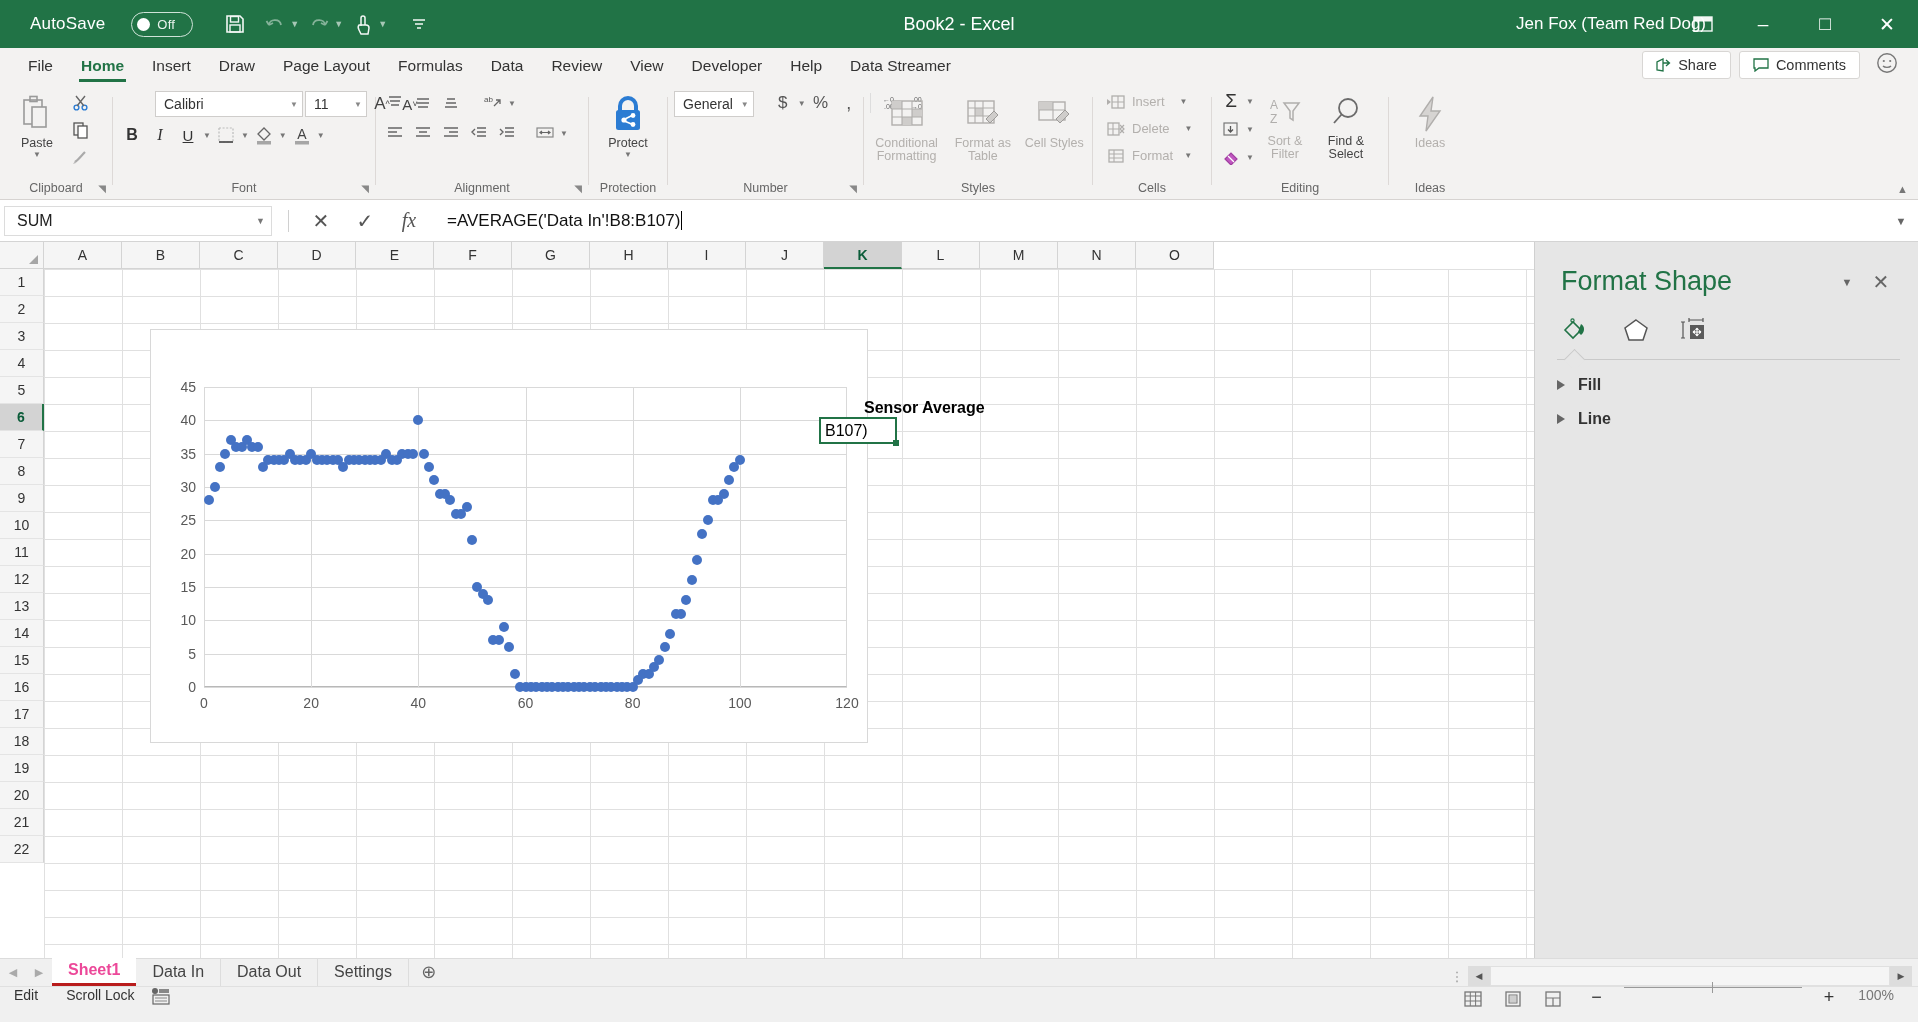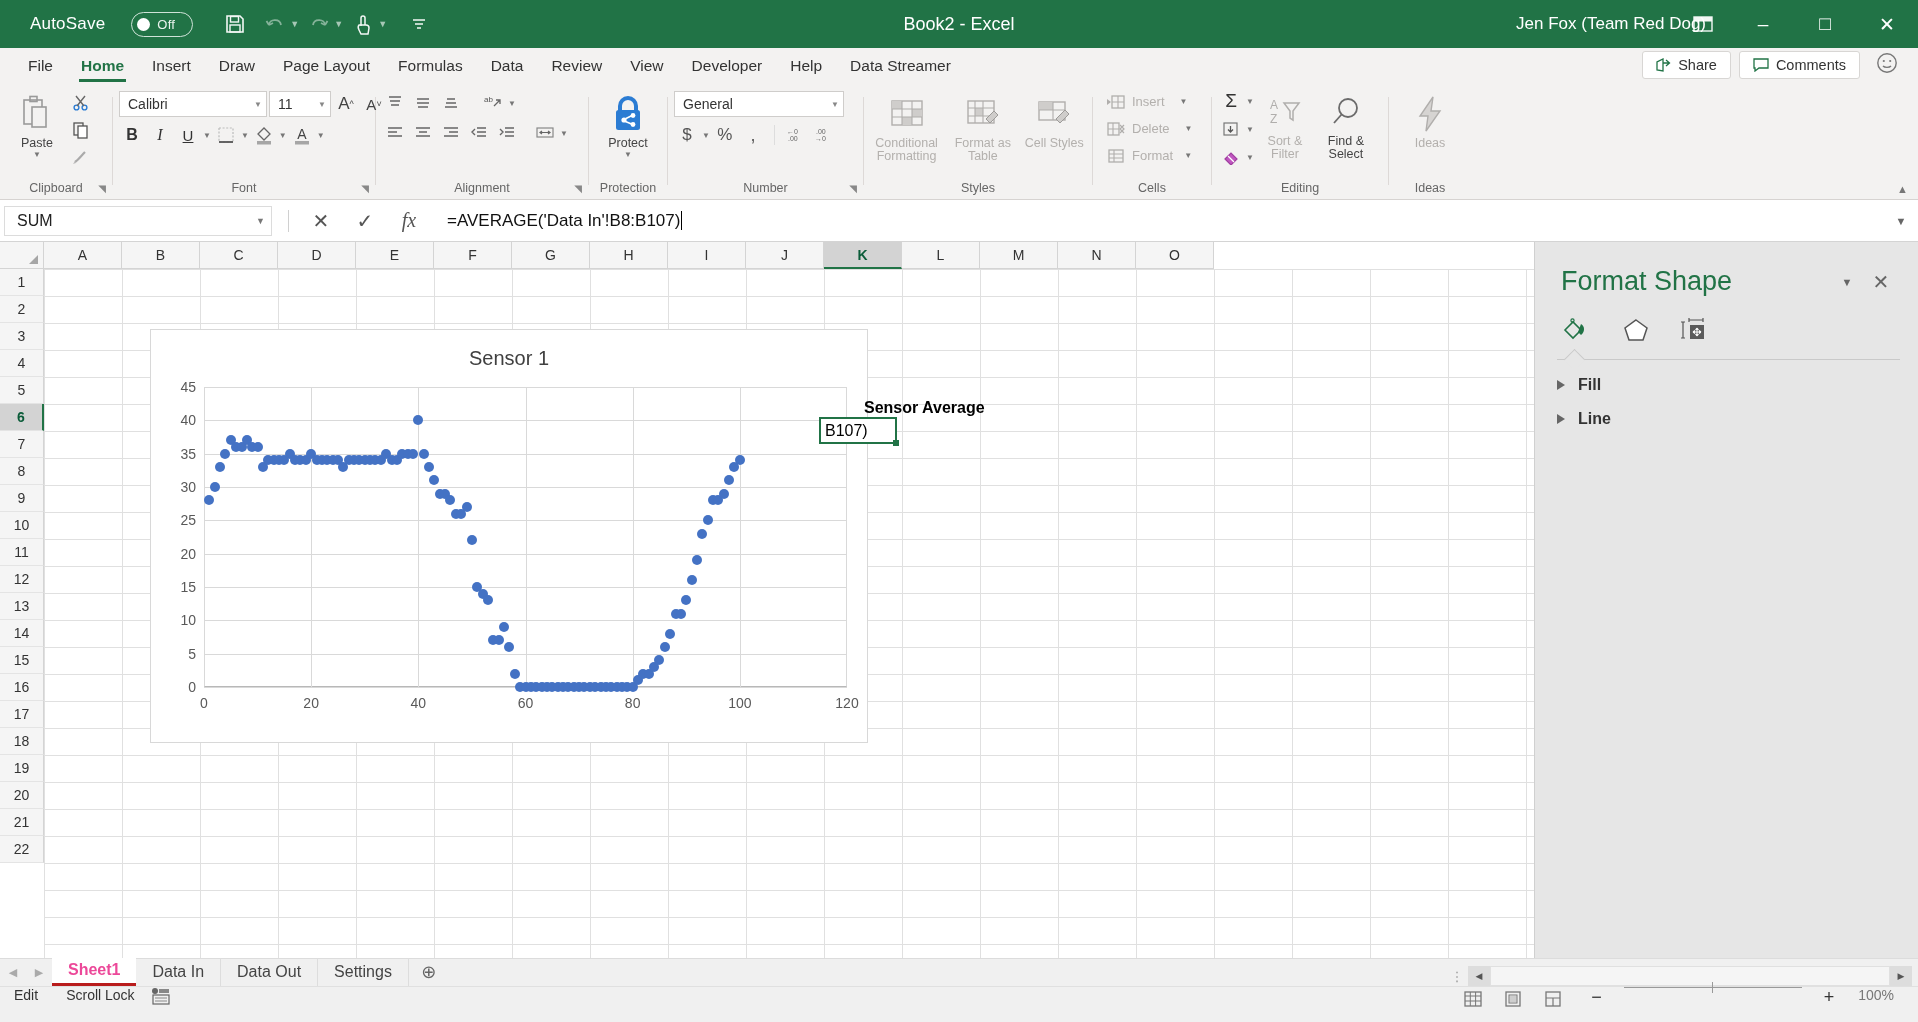--- a/index.html
+++ b/index.html
@@ -356,21 +356,21 @@
     </div>
     <div class="rgroup-label">
       <span>Clipboard</span><span class="dlg">◥</span>
     </div>
   </div>
   <div class="rsep"></div>
 
   <div class="rgroup" style="width:262px;">
     <div class="rgroup-body" style="flex-direction:column;gap:6px;padding-top:9px;">
       <div class="rowline">
-        <span class="cbox" style="width:148px;">
+        <span class="cbox" style="width:148px;margin-left:36px;">
           <span>Calibri</span>
             <span class="ar">▼</span>
         </span>
         <span class="cbox" style="width:62px;">
           <span>11</span>
             <span class="ar">▼</span>
         </span>
         <span class="iconbox" style="font-size:17px;color:#444;">A<sup style="font-size:9px;">^</sup></span>
         <span class="iconbox" style="font-size:15px;color:#444;">A<sub style="font-size:9px;">˅</sub></span>
       </div>
@@ -492,21 +492,21 @@
         <span class="caretdn">▼</span>
       </div>
     </div>
     <div class="rgroup-label">
       <span>Protection</span>
     </div>
   </div>
   <div class="rsep"></div>
 
   <div class="rgroup" style="width:195px;">
-    <div class="rgroup-body" style="flex-direction:column;gap:6px;padding-top:9px;">
+    <div class="rgroup-body" style="flex-direction:row;gap:16px;padding-top:9px;">
       <span class="cbox" style="width:170px;">
         <span>General</span>
           <span class="ar">▼</span>
       </span>
       <div class="rowline">
         <span class="iconbox" style="font-size:17px;color:#555;">$</span>
         <span class="caretdn">▼</span>
         <span class="iconbox" style="font-size:17px;color:#555;">%</span>
         <span class="iconbox" style="font-size:18px;color:#555;">,</span>
         <span style="width:1px;height:20px;background:#ddd;margin:0 6px;"></span>
@@ -733,21 +733,20 @@
     <div class="rowcell">18</div>
     <div class="rowcell">19</div>
     <div class="rowcell">20</div>
     <div class="rowcell">21</div>
     <div class="rowcell">22</div>
   </div>
 
   <div class="cells">
 
     <div class="chartobj">
-      <div class="chart-title">Sensor 1</div>
       <div class="plotbox">
         <div class="plotinner"></div>
         <div id="gridlines">
             <div class="hline" style="top: 100%;"></div>
             <div class="hline" style="top: 88.8889%;"></div>
             <div class="hline" style="top: 77.7778%;"></div>
             <div class="hline" style="top: 66.6667%;"></div>
             <div class="hline" style="top: 55.5556%;"></div>
             <div class="hline" style="top: 44.4444%;"></div>
             <div class="hline" style="top: 33.3333%;"></div>

